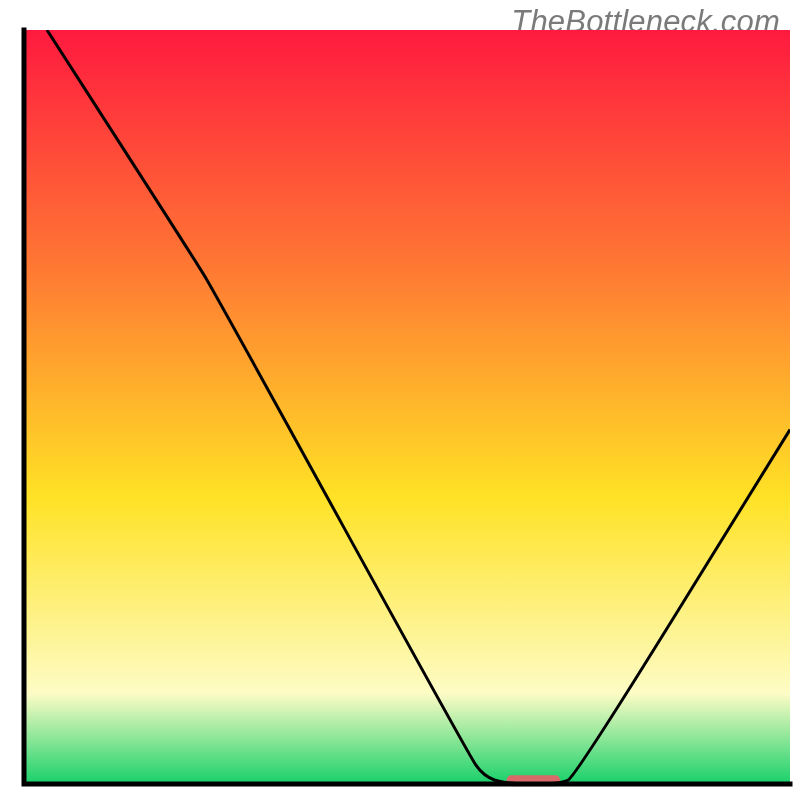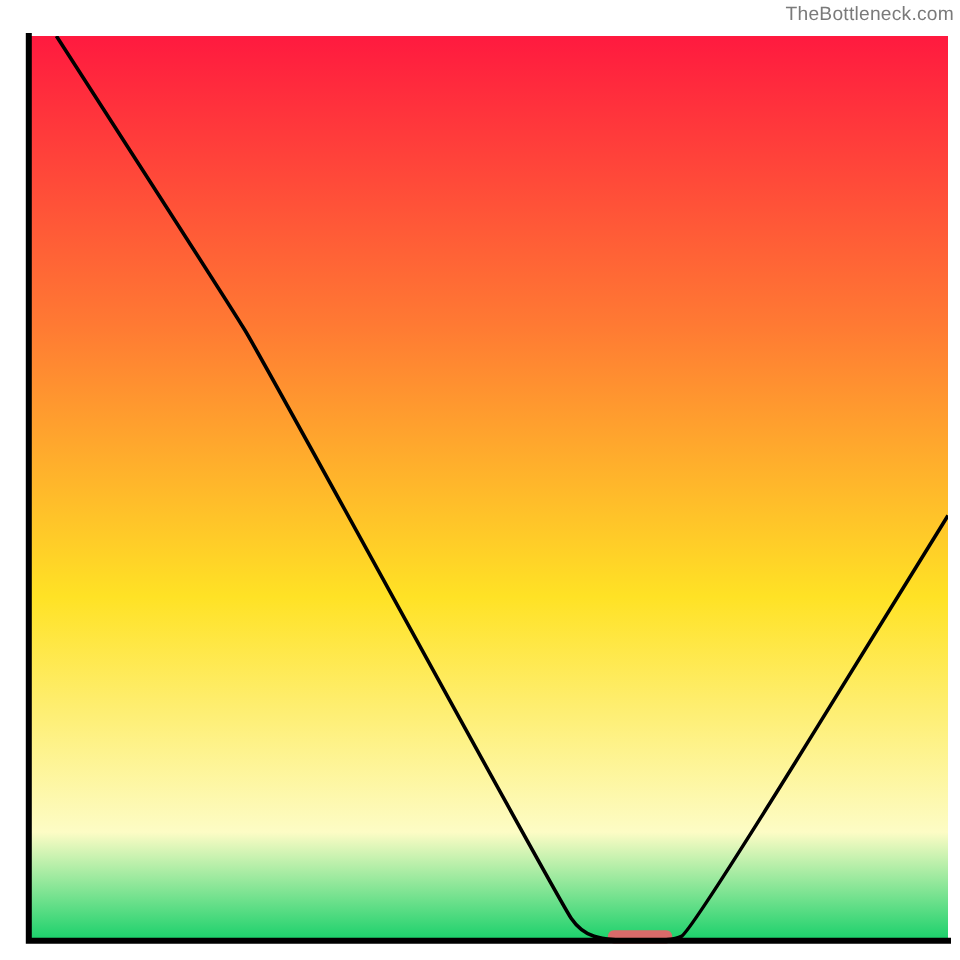--- a/index.html
+++ b/index.html
@@ -11,25 +11,26 @@
     overflow: hidden;
   }
   .frame {
     position: relative;
     width: 800px;
     height: 800px;
   }
   .watermark {
     position: absolute;
     top: 4px;
-    right: 5px;
+    right: 20px;
     font-family: Arial, Helvetica, sans-serif;
-    font-size: 16px;
+    font-size: 31px;
     color: #7a7a7a;
     letter-spacing: 0.2px;
+    font-style: italic;
   }
   svg.plot {
     position: absolute;
     left: 0;
     top: 0;
   }
 </style>
 </head>
 <body>
 

